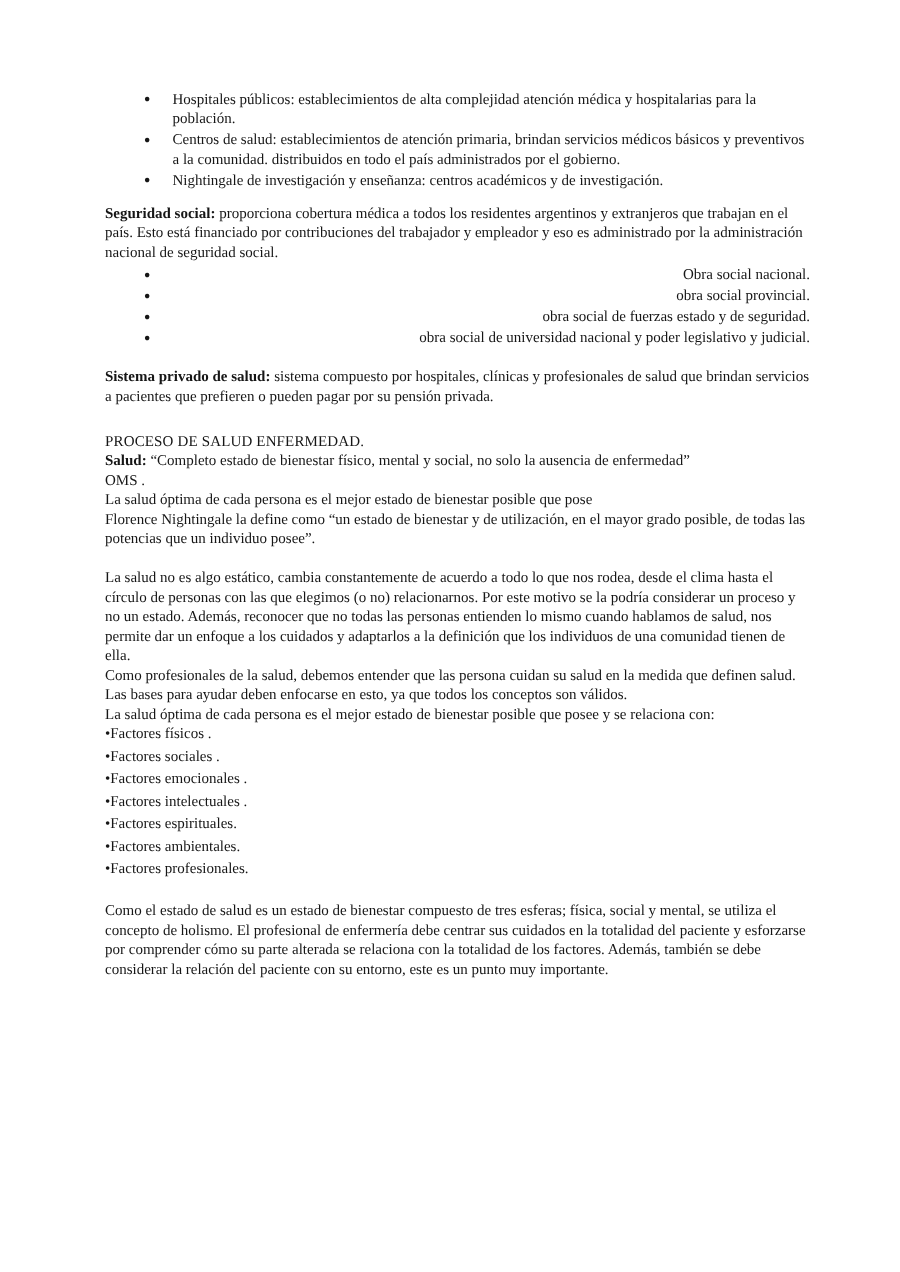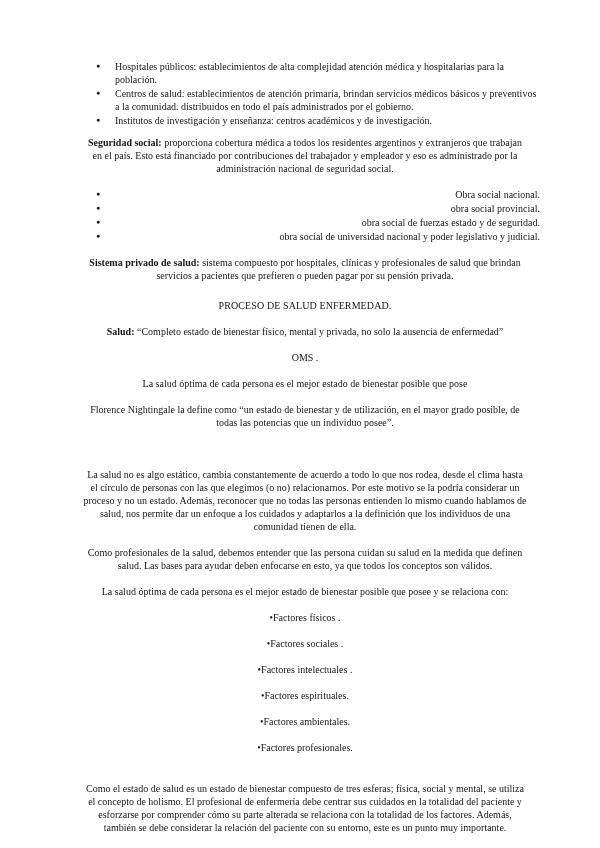--- a/index.html
+++ b/index.html
@@ -12,21 +12,21 @@
   }
   .page {
     width: 600px;
     height: 848px;
     padding: 60px 60px 30px 70px;
     font-family: Liberation Serif, serif;
     font-size: 10px;
     line-height: 13px;
     color: #161616;
   }
-  p { margin: 13px; text-align: center; }
+  p { margin: 0; }
   b { font-weight: bold; }
   .blist { list-style: none; margin: 0; padding: 0 0 0 26px; }
   .blist li { position: relative; padding-left: 19px; margin: 0 0 1px 0; }
   .blist li::before {
     content: "●";
     position: absolute;
     left: 0;
     top: 0;
     font-size: 7px;
     line-height: 13px;
@@ -44,21 +44,21 @@
 <div class="page">
 
   <ul class="blist">
     <li>
       <span>Hospitales públicos: establecimientos de alta complejidad atención médica y hospitalarias para la población.</span>
     </li>
     <li>
       <span>Centros de salud:  establecimientos de atención primaria, brindan servicios médicos básicos y preventivos a la comunidad. distribuidos en todo el país administrados por el gobierno.</span>
     </li>
     <li>
-      <span>Institutos de investigación y enseñanza:  centros académicos y de investigación.</span>
+      <span>Nightingale de investigación y enseñanza:  centros académicos y de investigación.</span>
     </li>
   </ul>
 
   <p class="mt-sm"><b>Seguridad social:</b><span> proporciona cobertura médica a todos los residentes argentinos y extranjeros que trabajan en el país. Esto está financiado por contribuciones del trabajador y empleador y eso es administrado por la administración nacional de seguridad social.</span></p>
 
   <ul class="blist" style="margin-top:2px;text-align:right;">
     <li>
       <span>Obra social nacional.</span>
     </li>
     <li>
@@ -69,35 +69,36 @@
     </li>
     <li>
       <span>obra social de universidad nacional y poder legislativo y judicial.</span>
     </li>
   </ul>
 
   <p class="mt-md"><b>Sistema privado de salud:</b><span> sistema compuesto por hospitales, clínicas y profesionales de salud que brindan servicios a pacientes que prefieren o pueden pagar por su pensión privada.</span></p>
 
   <p class="mt-lg heading">PROCESO DE SALUD ENFERMEDAD.</p>
 
-  <p><b>Salud:</b><span> “Completo estado de bienestar físico, mental y privada, no solo la ausencia de enfermedad”</span></p>
+  <p><b>Salud:</b><span> “Completo estado de bienestar físico, mental y social, no solo la ausencia de enfermedad”</span></p>
   <p>OMS .</p>
 
   <p>La salud óptima de cada persona es el mejor estado de bienestar posible que pose</p>
   <p>Florence Nightingale la define como “un estado de bienestar y de utilización, en el mayor grado posible, de todas las potencias que un individuo posee”.</p>
 
   <div class="blank"></div>
 
   <p>La salud no es algo estático, cambia constantemente de acuerdo a todo lo que nos rodea, desde el clima hasta el círculo de personas con las que elegimos (o no) relacionarnos. Por este motivo se la podría considerar un proceso y no un estado. Además, reconocer que no todas las personas entienden lo mismo cuando hablamos de salud, nos permite dar un enfoque a los cuidados y adaptarlos a la definición que los individuos de una comunidad tienen de ella.</p>
   <p>Como profesionales de la salud, debemos entender que las persona cuidan su salud en la medida que definen salud. Las bases para ayudar deben enfocarse en esto, ya que todos los conceptos son válidos.</p>
   <p>La salud óptima de cada persona es el mejor estado de bienestar posible que posee y se relaciona con:</p>
 
   <div>
     <p class="factor-line">•Factores físicos .</p>
     <p class="factor-line">•Factores sociales .</p>
+    <p class="factor-line">•Factores emocionales .</p>
     <p class="factor-line">•Factores intelectuales .</p>
     <p class="factor-line">•Factores espirituales.</p>
     <p class="factor-line">•Factores ambientales.</p>
     <p class="factor-line">•Factores profesionales.</p>
   </div>
 
   <div class="blank"></div>
 
   <p>Como el estado de salud es un estado de bienestar compuesto de tres esferas; física, social y mental, se utiliza el concepto de holismo. El profesional de enfermería debe centrar sus cuidados en la totalidad del paciente y esforzarse por comprender cómo su parte alterada se relaciona con la totalidad de los factores. Además, también se debe considerar la relación del paciente con su entorno, este es un punto muy importante.</p>
 

